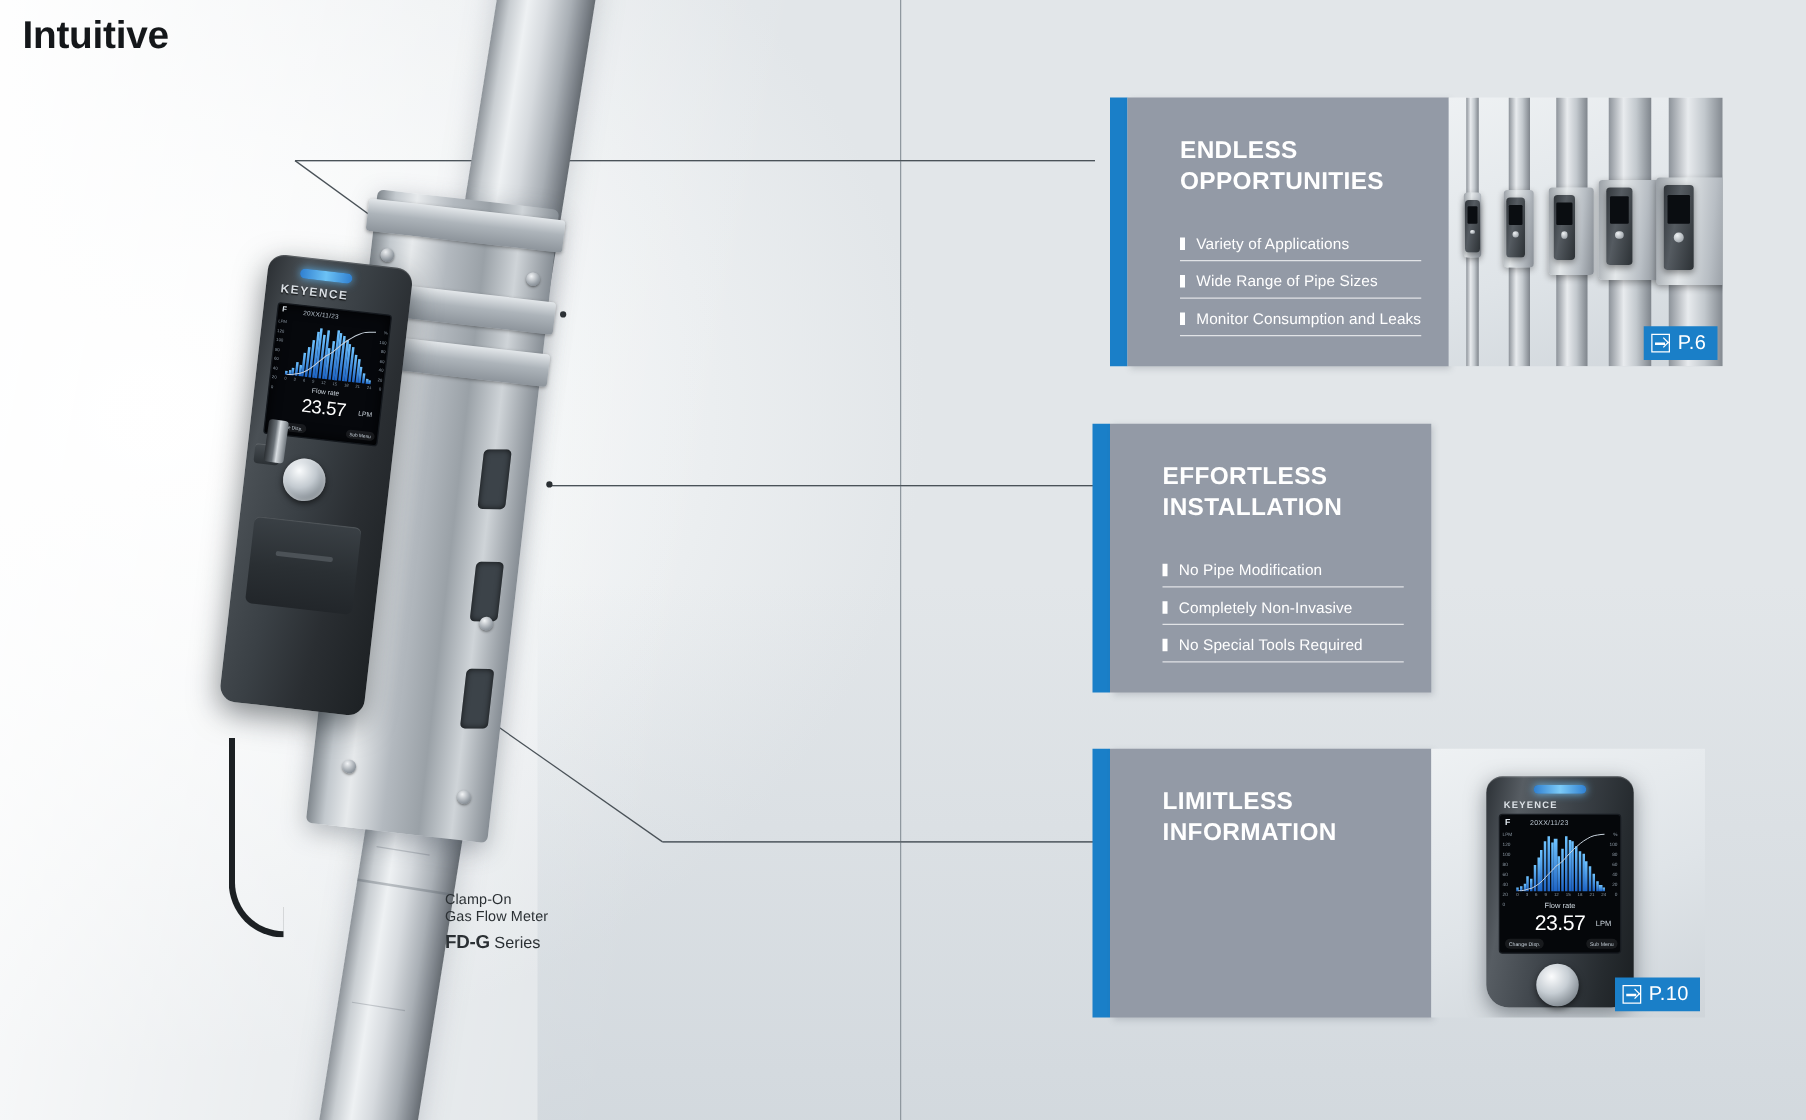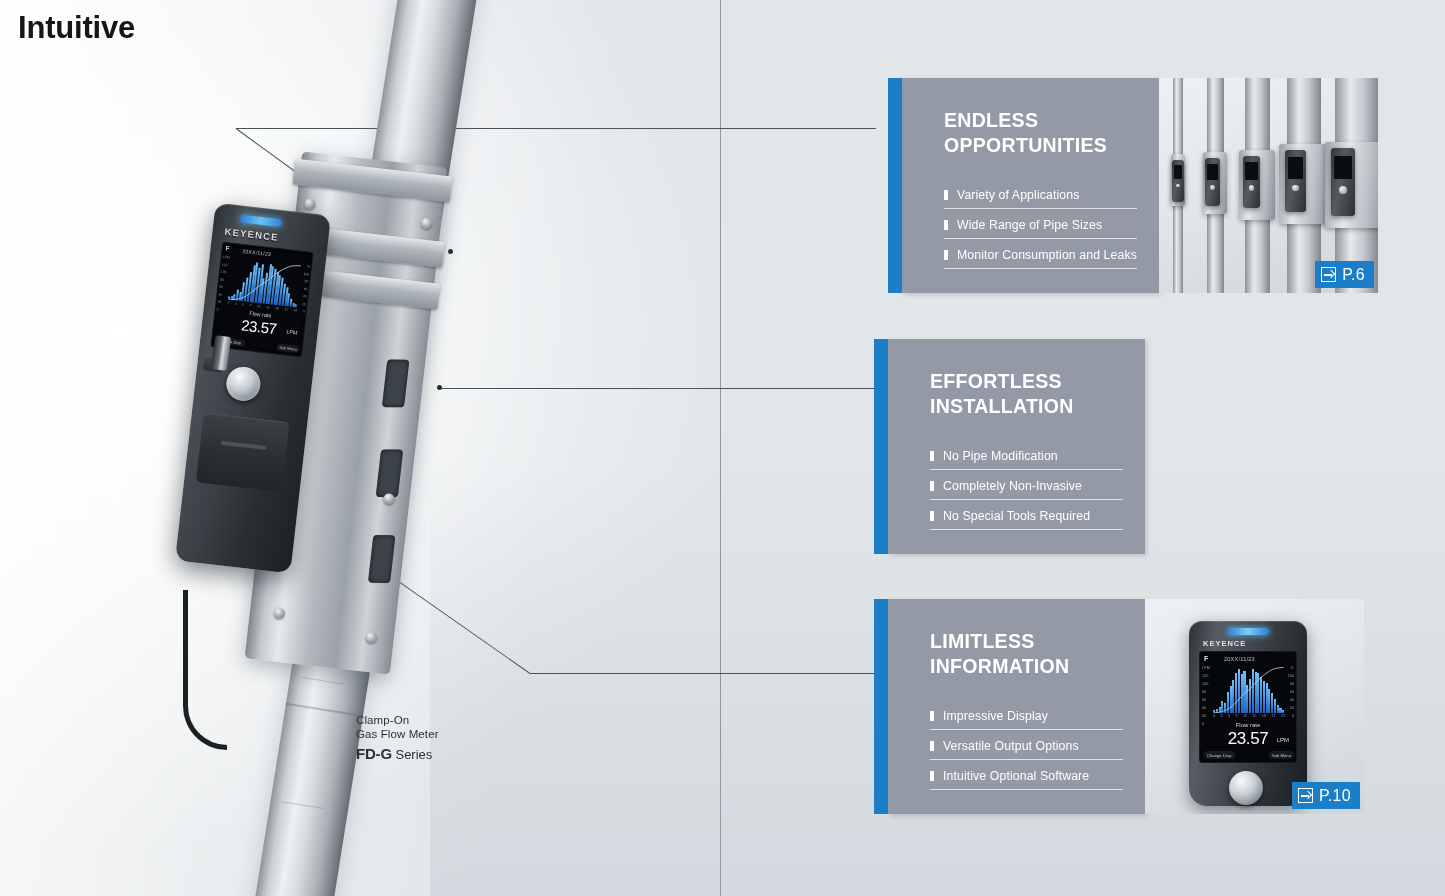--- a/index.html
+++ b/index.html
@@ -442,25 +442,20 @@
     </div>
   </div>
 </div>
 
 <div class="card" style="left:874px; top:599px; height:215px;">
   <div class="card-accent"></div>
   <div class="card-panel">
     <div class="card-title">
       <div>LIMITLESS</div>
       <div>INFORMATION</div>
-    </div>
-    <div class="card-bullets">
-      <div class="bullet">Impressive Display</div>
-      <div class="bullet">Versatile Output Options</div>
-      <div class="bullet">Intuitive Optional Software</div>
     </div>
   </div>
   <div class="card-photo">
     <div class="bigdev">
       <div class="bigdev-led"></div>
       <div class="bigdev-brand">KEYENCE</div>
       <div class="bigscreen">
         <div class="scr-f" style="font-size:7px; left:4px; top:3px;">F</div>
         <div class="scr-date" style="font-size:5.6px; left:24px; top:4px;">20XX/11/23</div>
         <div class="scr-axisL" style="left:2px; top:12px; font-size:3.8px; line-height:8px;">

